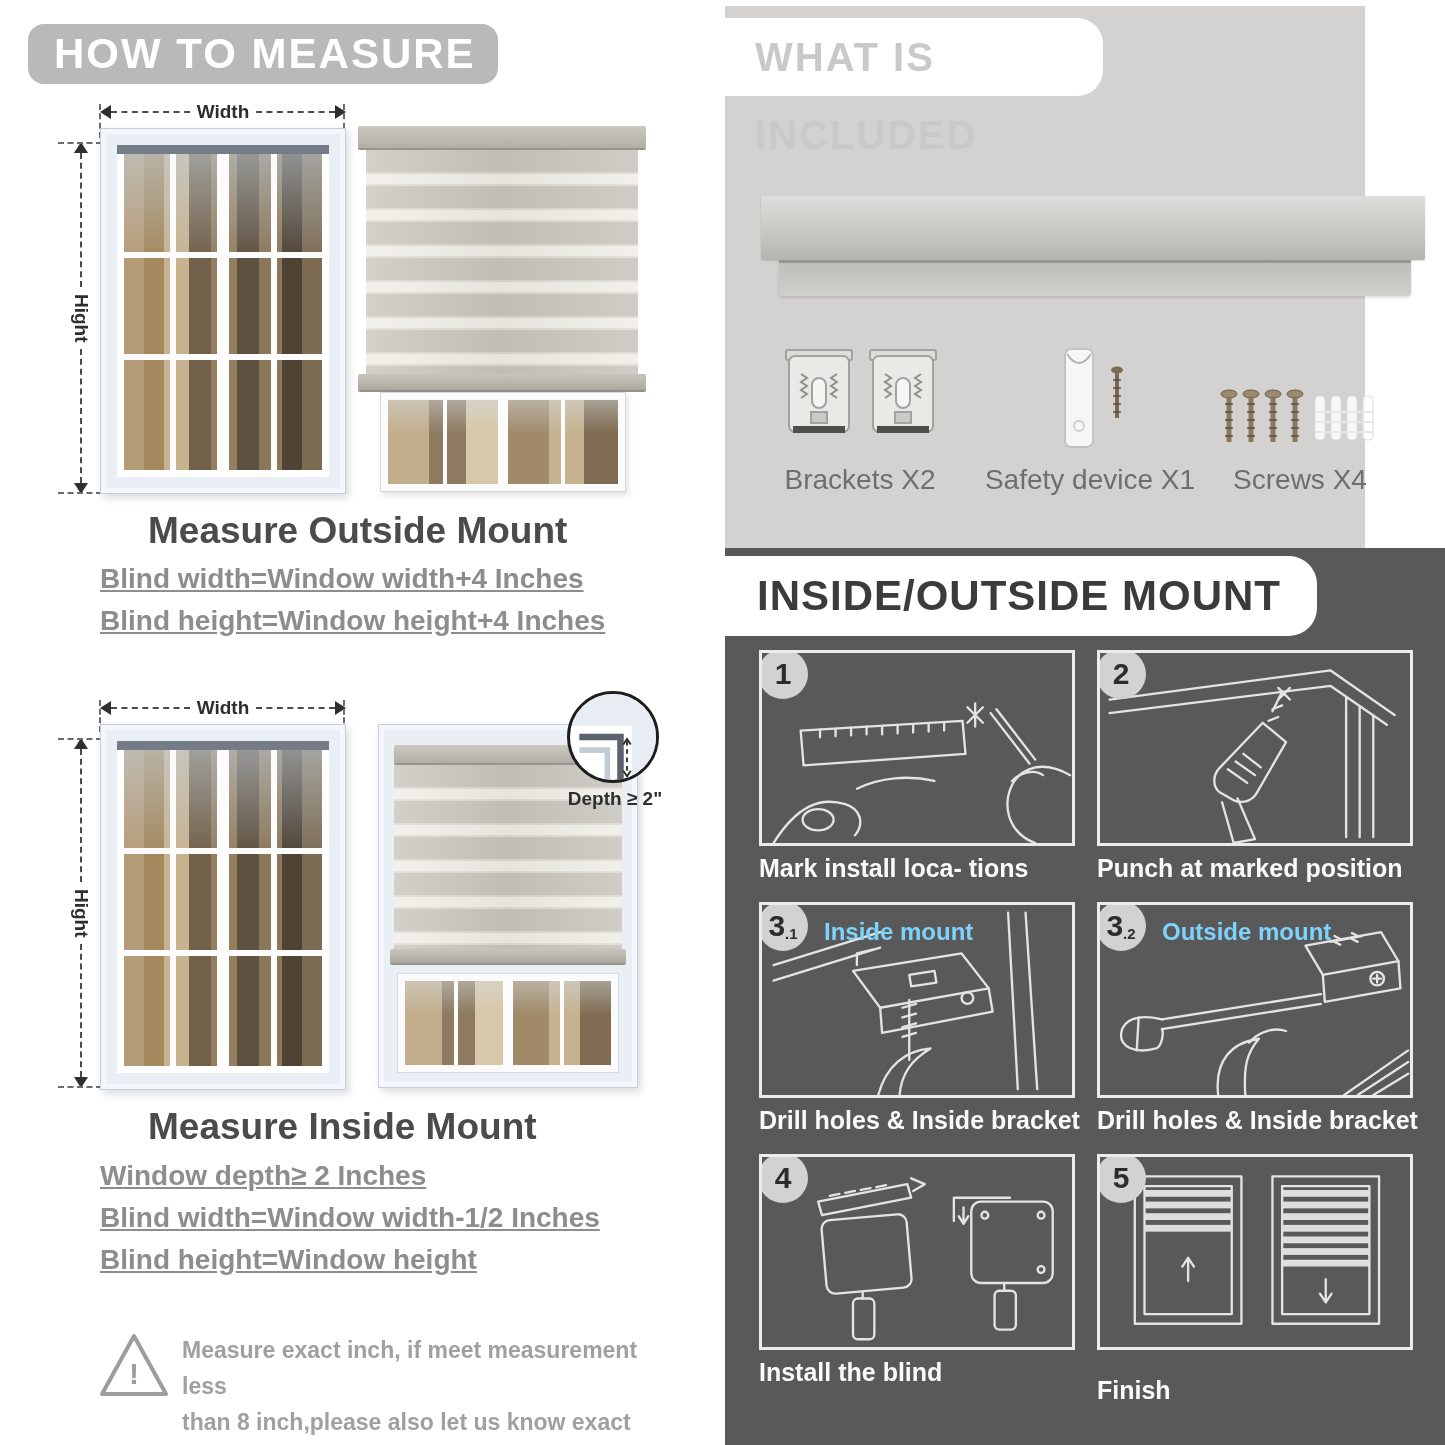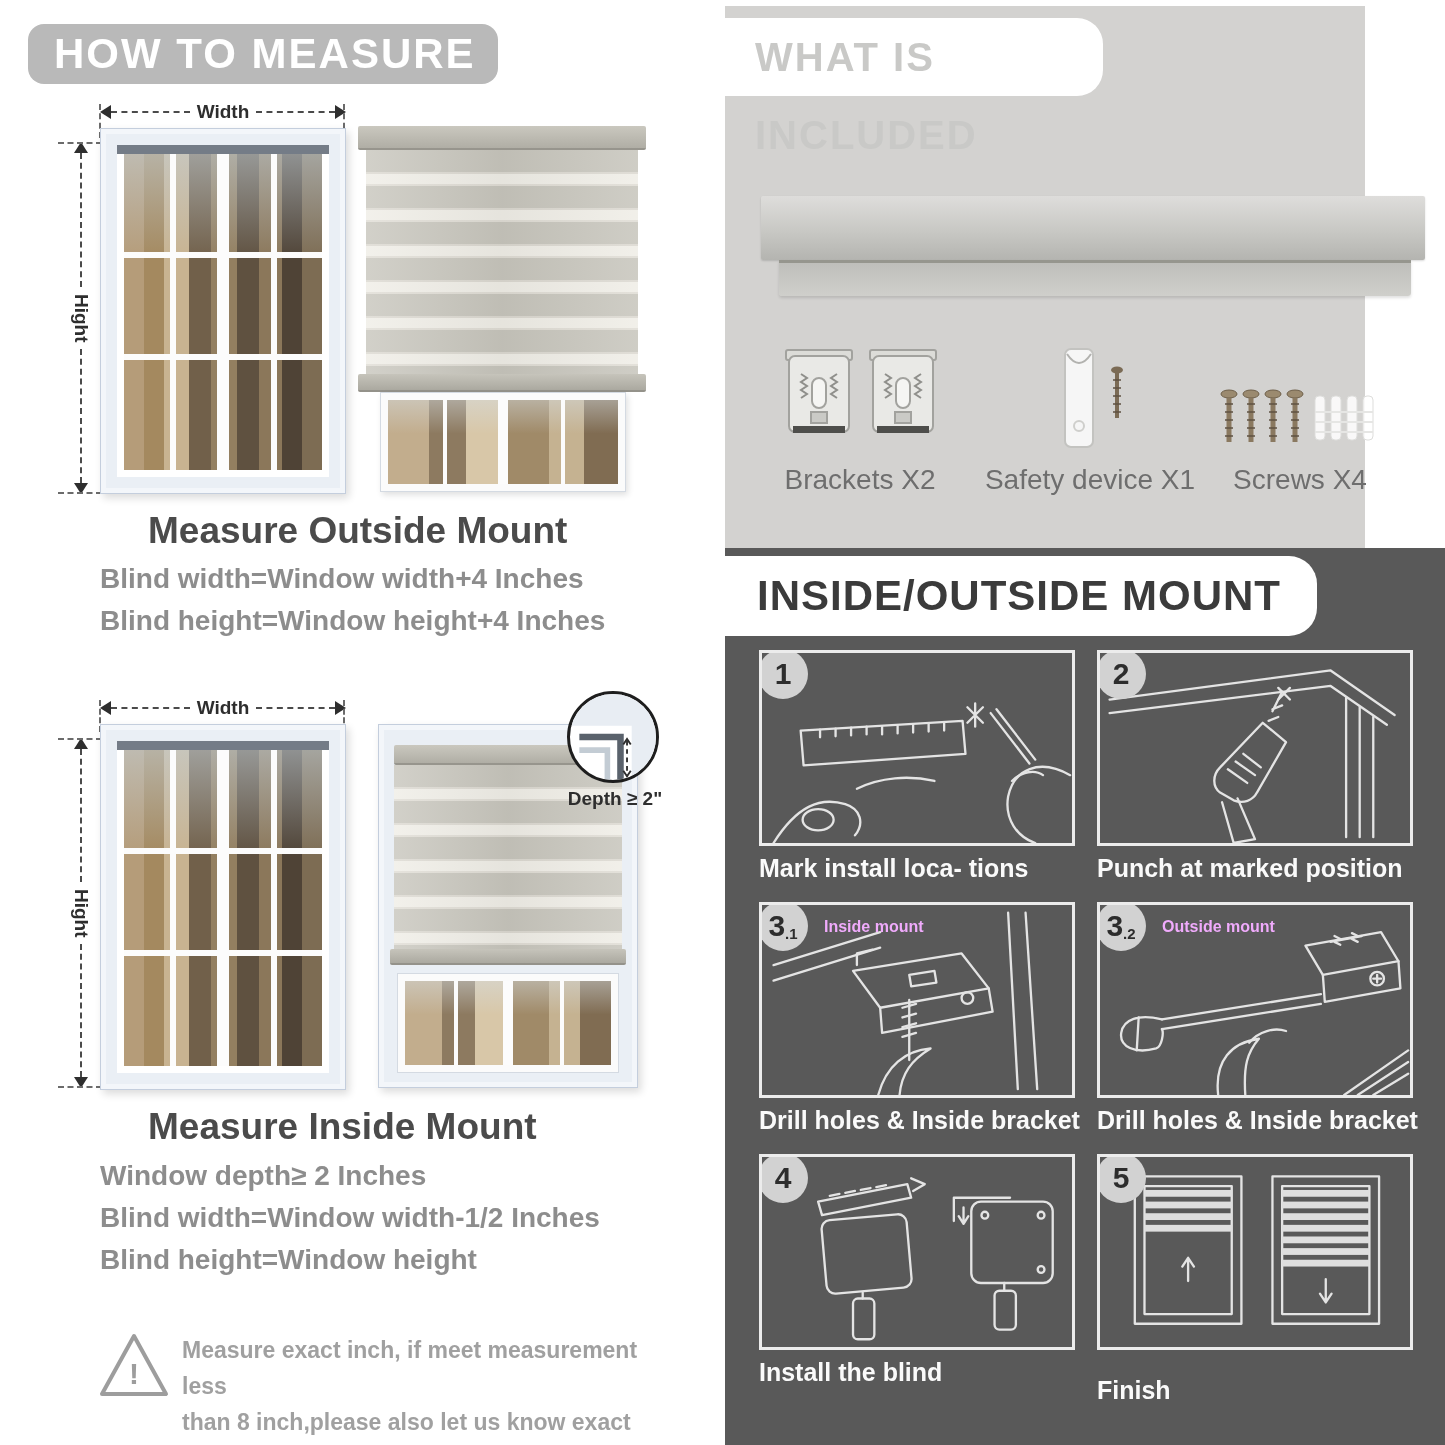--- a/index.html
+++ b/index.html
@@ -8,21 +8,21 @@
   .abs { position:absolute; }
 
   
   .banner-how { left:28px; top:24px; width:470px; height:60px; background:#b9b9b9; border-radius:16px;
     color:#fff; font-size:42px; font-weight:bold; letter-spacing:2px; line-height:60px; padding-left:26px; }
   .banner-included { left:0; top:12px; width:378px; height:78px; background:#fff; border-radius:0 26px 26px 0;
     color:#c9c9c7; font-size:40px; font-weight:bold; letter-spacing:2px; line-height:78px; padding-left:30px; }
   .banner-mount { left:0; top:8px; width:592px; height:80px; background:#fff; border-radius:0 28px 28px 0;
     color:#3b3b3b; font-size:42px; font-weight:bold; letter-spacing:1px; line-height:80px; padding-left:32px; }
   .h1 { font-size:37px; font-weight:bold; color:#4b4b4b;margin-left:48px; }
-  .sub { font-size:28px; font-weight:bold; color:#8d8d8d; }
+  .sub { font-size:28px; font-weight:bold; color:#8d8d8d;text-decoration:underline; }
 
   
   .sec-included { left:725px; top:6px; width:640px; height:548px; background:#d3d2d0; }
   .sec-mount { left:725px; top:548px; width:720px; height:897px; background:#595959; }
 
   
   .dim-h { display:flex; align-items:center; height:16px; }
   .dim-v { display:flex; flex-direction:column; align-items:center; width:18px; }
   .dline { flex:1; border-top:2px dashed #4a4a4a; height:0; }
   .vline { flex:1; border-left:2px dashed #4a4a4a; width:0; }
@@ -81,21 +81,21 @@
   .headrail-bottom { position:absolute; left:54px; top:254px; width:632px; height:36px;
     background:linear-gradient(180deg,#bfbfbb,#cfcfcb); border-top:3px solid #96968e; border-radius:0 0 3px 3px;
     box-shadow:0 2px 3px rgba(0,0,0,.12); }
   .hw-label { position:absolute; top:458px; text-align:center; font-size:28px; font-weight:normal; color:#6e6e6e; }
 
   
   .panel { position:absolute; width:316px; height:196px; border:3px solid #ececec; overflow:hidden; background:#595959; }
   .badge { position:absolute; left:-4px; top:-4px; width:50px; height:50px; border-radius:50%; background:#d2d2d2;
     display:flex; align-items:center; justify-content:center; color:#2d2d2d; font-weight:bold; font-size:30px; z-index:2; }
   .badge .bsub { font-size:15px; margin-top:14px; }
-  .panel-title { position:absolute; left:62px; top:13px; font-size:16px; font-weight:bold; color:#f0abfc; z-index:2; }
+  .panel-title { position:absolute; left:62px; top:13px; font-size:24px; font-weight:bold; color:#7dd3fc; z-index:2; }
   .caption { position:absolute; width:330px; font-size:25px; font-weight:bold; color:#fafafa; }
   .art { position:absolute; inset:0; }
   .art svg { width:100%; height:100%; }
   .lineart { stroke:#e4e4e4; stroke-width:2.4; fill:none; stroke-linecap:round; stroke-linejoin:round; }
 </style>
 </head>
 <body>
 
 <div id="stage">
 

